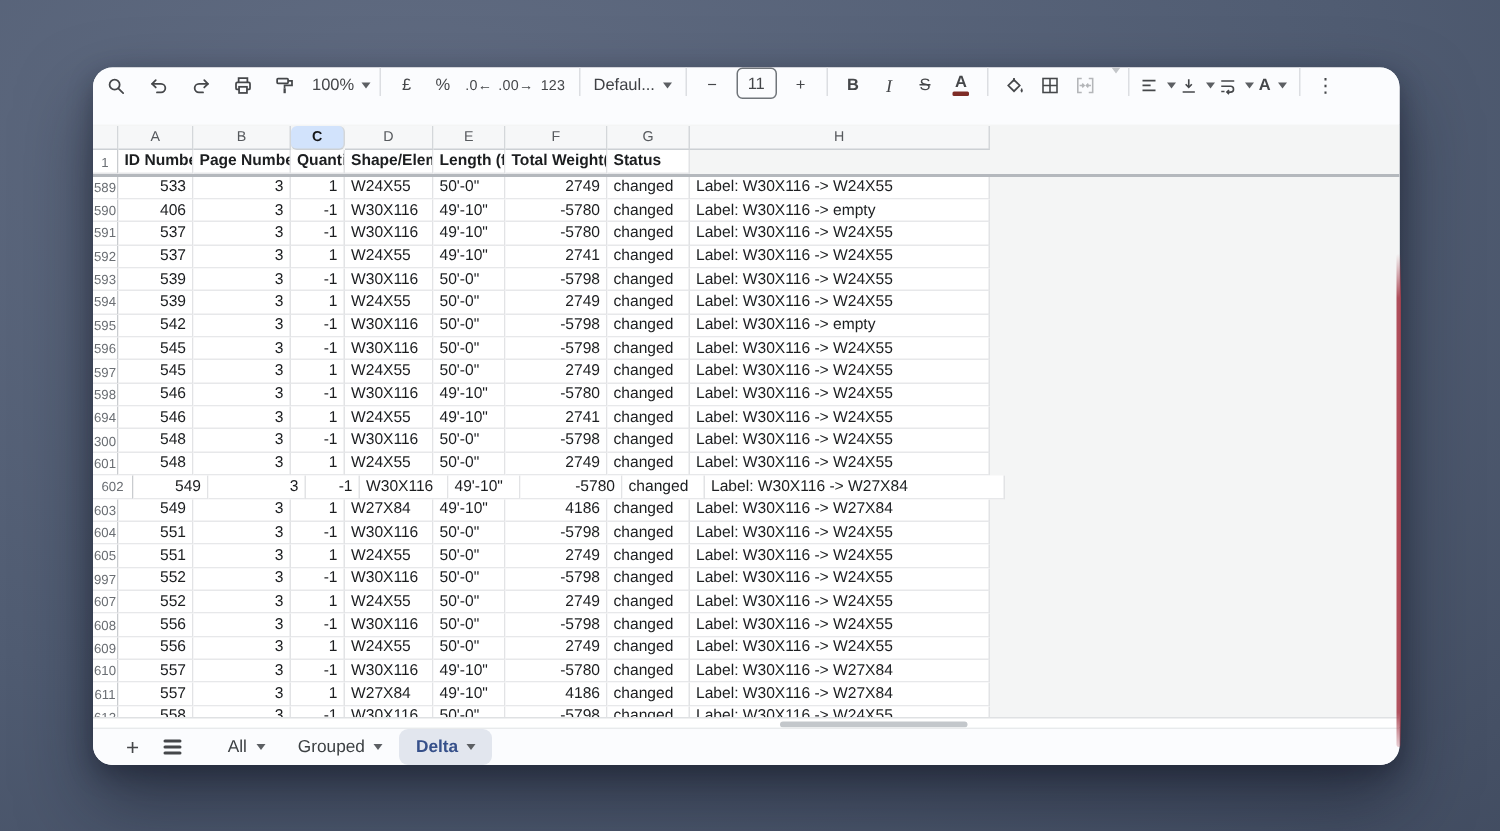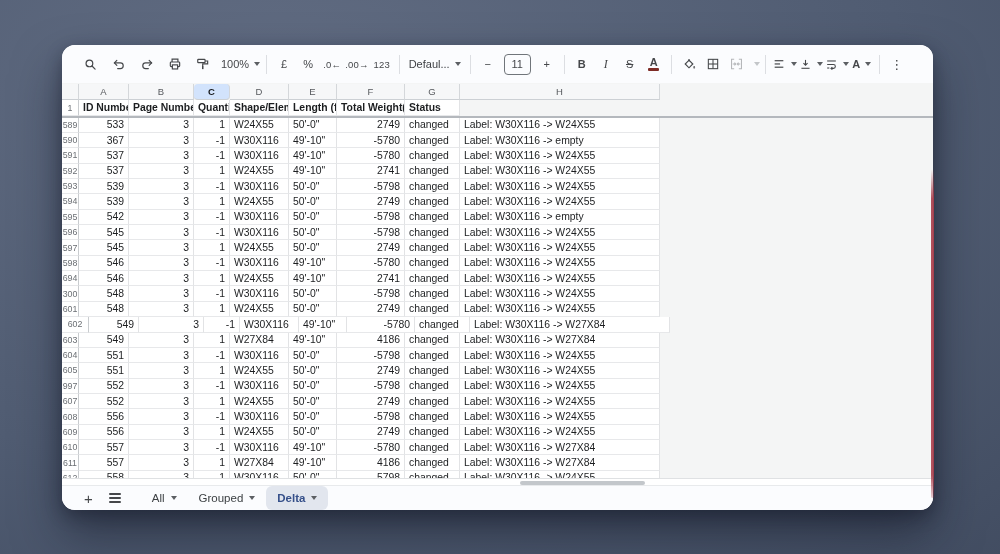--- a/index.html
+++ b/index.html
@@ -3,21 +3,21 @@
 <meta charset="utf-8">
 <style>
   html,body{margin:0;padding:0;}
   .stage{position:relative;width:1000px;height:554px;overflow:hidden;
     background:radial-gradient(130% 145% at 28% 16%, #616c82 0%, #505c72 48%, #3a4458 100%);
     font-family:"Liberation Sans","DejaVu Sans",sans-serif;}
   .window{position:absolute;left:62px;top:45px;width:871px;height:465px;background:#ffffff;
     border-radius:13px;box-shadow:0 24px 48px rgba(13,18,32,.50),0 6px 16px rgba(13,18,32,.35);}
   
   .toolbar{position:absolute;left:0;top:0;width:100%;height:38px;background:#fbfcfe;
-    border-radius:13px 13px 0 0;display:flex;align-items:center;padding-left:16px;box-sizing:border-box;
+    border-radius:13px 13px 0 0;display:flex;align-items:flex-start;padding-left:3px;box-sizing:border-box;
     color:#45474a;}
   .tbi{display:flex;align-items:center;justify-content:center;height:24px;min-width:22px;
     border-radius:4px;margin:0 1px;font-size:11px;color:#45474a;flex:0 0 auto;}
   .tbi svg{display:block;}
   .tbsep{width:1px;height:19px;background:#dcdee2;margin:0 5px;flex:0 0 auto;}
   .crt{width:0;height:0;border-left:3.5px solid transparent;border-right:3.5px solid transparent;
     border-top:4px solid #5c5f63;margin-left:5px;}
   .crt.dis{border-top-color:#c3c6c9;}
   .szbox{width:25px;height:19px;border:1px solid #70757a;border-radius:4px;display:flex;
     align-items:center;justify-content:center;font-size:11px;margin:0 4px;}
@@ -235,21 +235,21 @@
             <div class="gc cell ar" style="width: 65px;">3</div>
             <div class="gc cell ar" style="width: 36px;">1</div>
             <div class="gc cell al" style="width: 59px;">W24X55</div>
             <div class="gc cell al" style="width: 48px;">50'-0"</div>
             <div class="gc cell ar" style="width: 68px;">2749</div>
             <div class="gc cell al" style="width: 55px;">changed</div>
             <div class="gc cell al" style="width: 200px;">Label: W30X116 -&gt; W24X55</div>
           </div>
           <div class="grid-row">
             <div class="gc gut" style="width: 17px;">590</div>
-            <div class="gc cell ar" style="width: 50px;">367</div>
+            <div class="gc cell ar" style="width: 50px;">406</div>
             <div class="gc cell ar" style="width: 65px;">3</div>
             <div class="gc cell ar" style="width: 36px;">-1</div>
             <div class="gc cell al" style="width: 59px;">W30X116</div>
             <div class="gc cell al" style="width: 48px;">49'-10"</div>
             <div class="gc cell ar" style="width: 68px;">-5780</div>
             <div class="gc cell al" style="width: 55px;">changed</div>
             <div class="gc cell al" style="width: 200px;">Label: W30X116 -&gt; empty</div>
           </div>
           <div class="grid-row">
             <div class="gc gut" style="width: 17px;">591</div>

